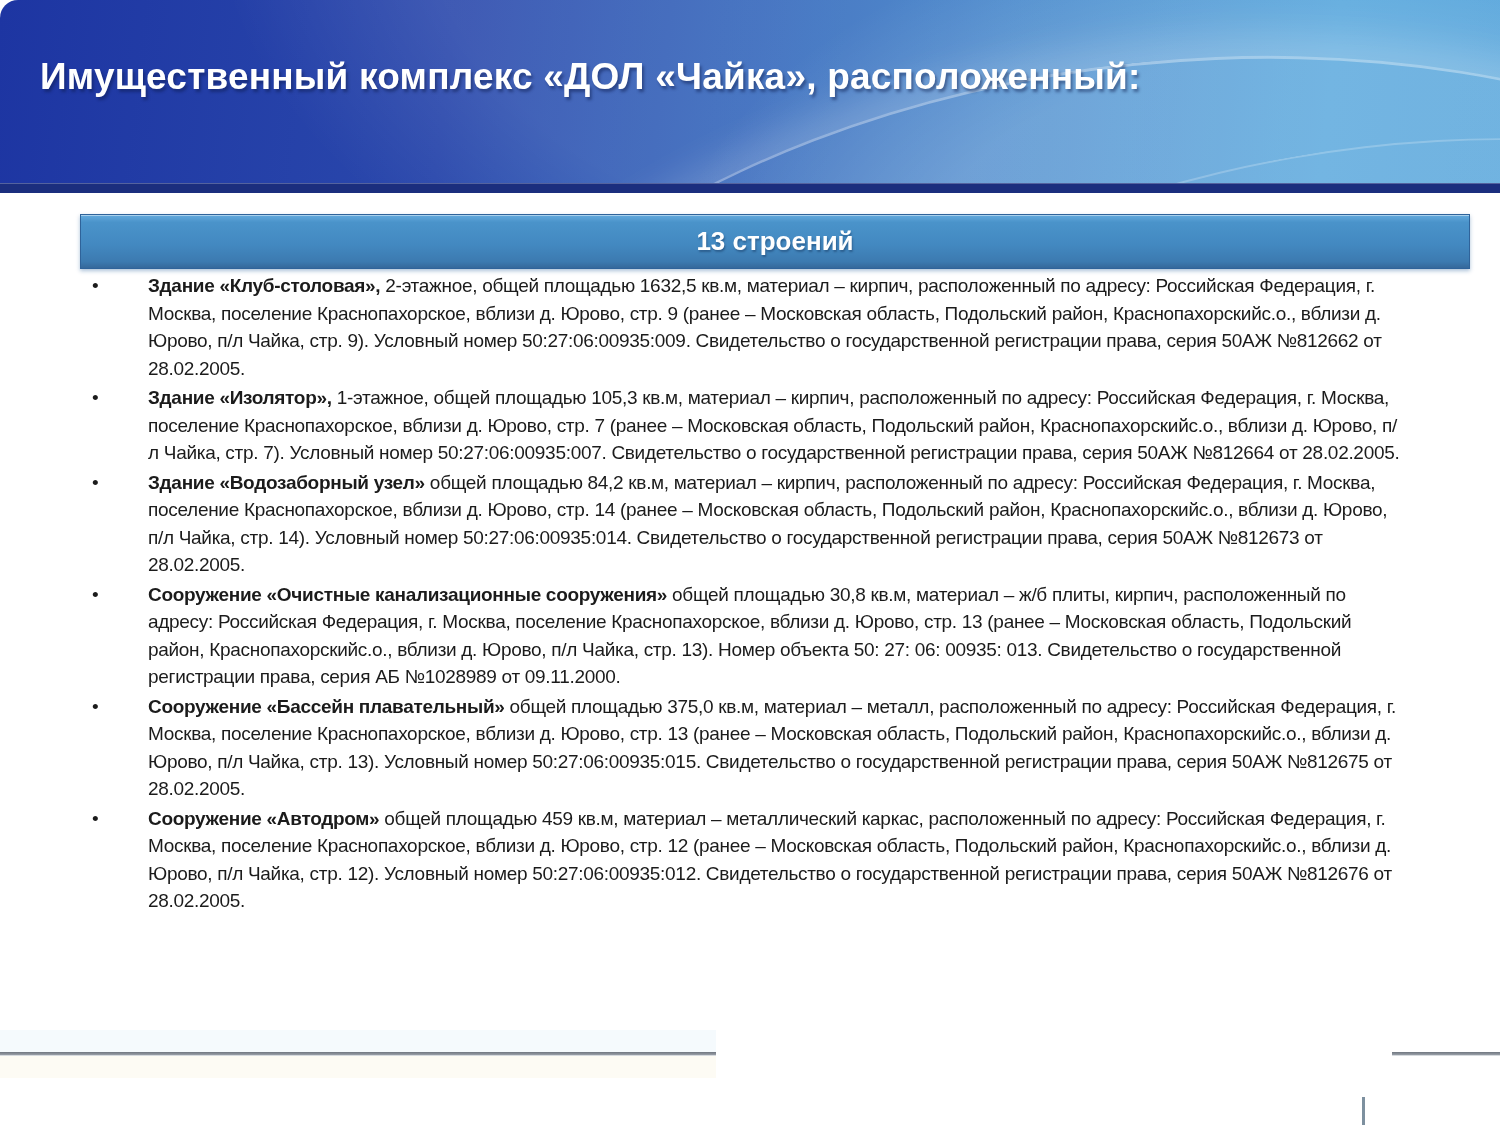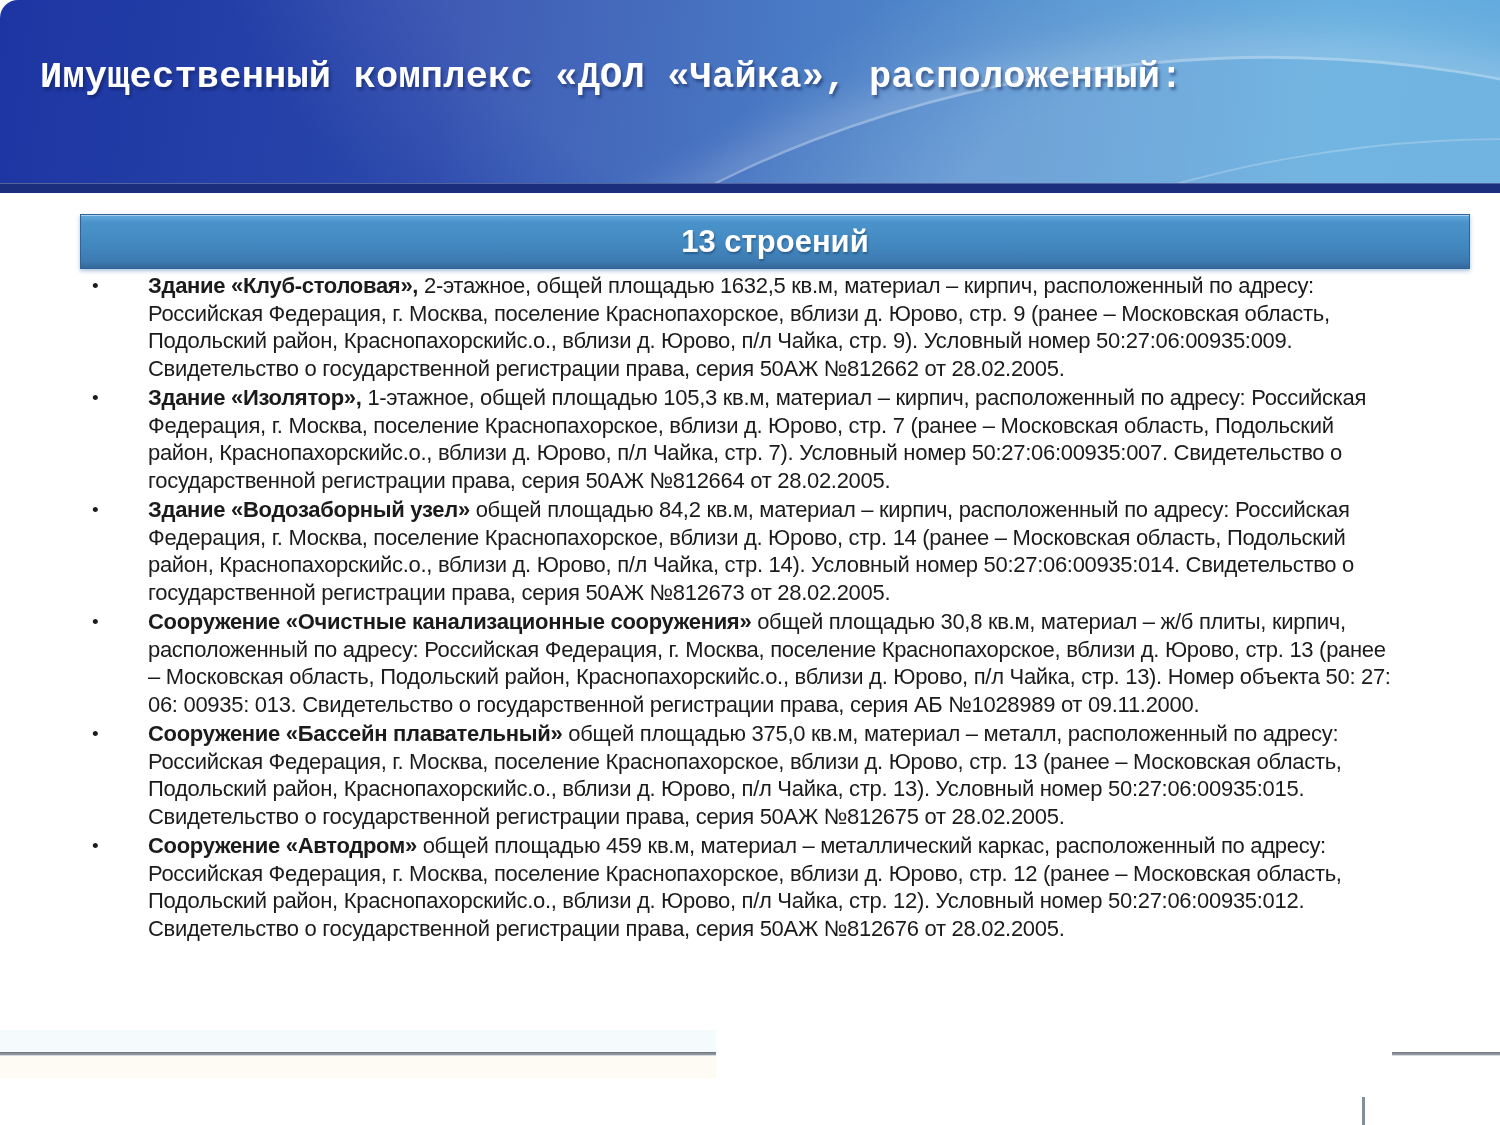--- a/index.html
+++ b/index.html
@@ -38,41 +38,41 @@
     background:#1b2e7e;
     border-top:1px solid rgba(255,255,255,0.25);
   }
   .title{
     position:absolute;left:40px;top:52px;margin:0;
     color:#ffffff;font-size:37px;font-weight:bold;line-height:50px;
     letter-spacing:0.2px;
     text-shadow:2px 3px 3px rgba(10,25,70,0.45);
     white-space:nowrap;
   }
-  .title .tl{display:block;font-family:Liberation Mono, monospace;}
+  .title .tl{display:block;}
 
   
   .banner{
     position:absolute;left:80px;top:214px;width:1388px;height:53px;
     background:linear-gradient(#63aadd 0%, #4a93ca 14%, #4389c1 55%, #3c7ab0 88%, #35689b 100%);
     border:1px solid #2f639a;
     box-shadow:inset 0 1px 0 rgba(255,255,255,0.45), 0 2px 4px rgba(70,120,170,0.45);
     display:flex;align-items:center;justify-content:center;
   }
   .banner-label{
-    color:#ffffff;font-size:31px;font-weight:bold;
+    color:#ffffff;font-size:26px;font-weight:bold;
     text-shadow:1px 2px 2px rgba(20,50,90,0.45);
   }
 
   
   .buildings{
     position:absolute;left:80px;top:272px;width:1320px;
     margin:0;padding:0;list-style:none;
     color:#1b1b1b;
-    font-size:22px;line-height:27.5px;letter-spacing:-0.3px;
+    font-size:19px;line-height:27.5px;letter-spacing:-0.3px;
   }
   .buildings li{
     position:relative;
     padding-left:68px;
     margin:0 0 2px 0;
   }
   .buildings li::before{
     content:"\2022";
     position:absolute;left:12px;top:0;
     font-size:19px;color:#1b1b1b;

